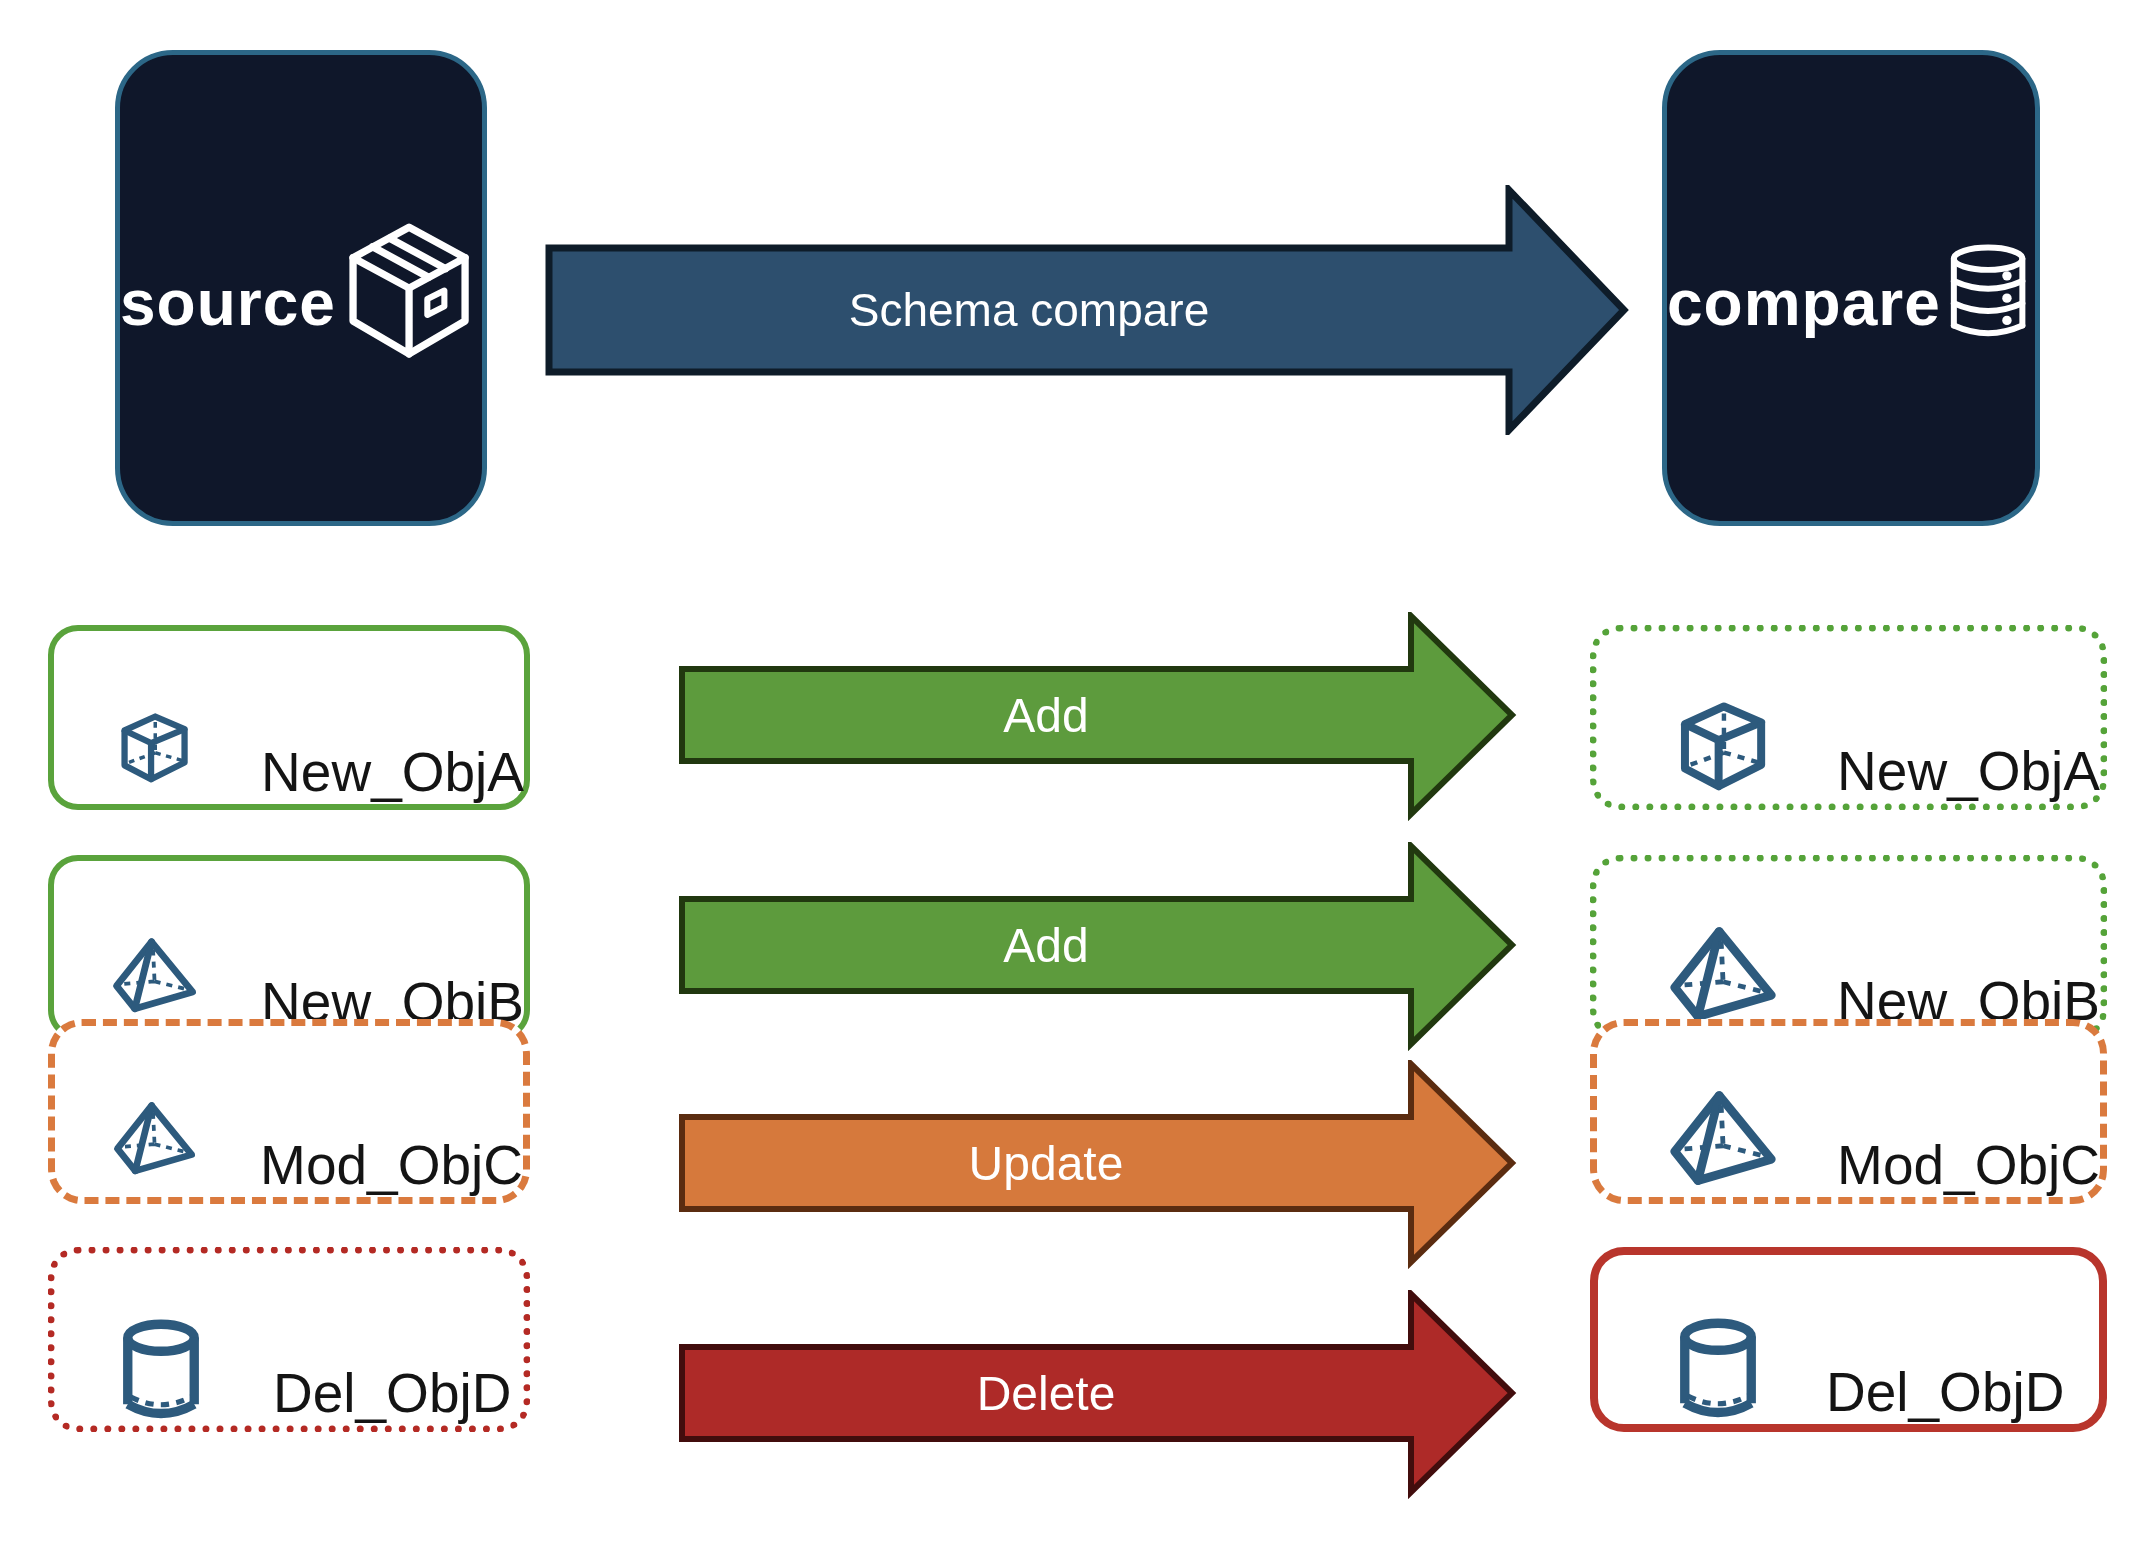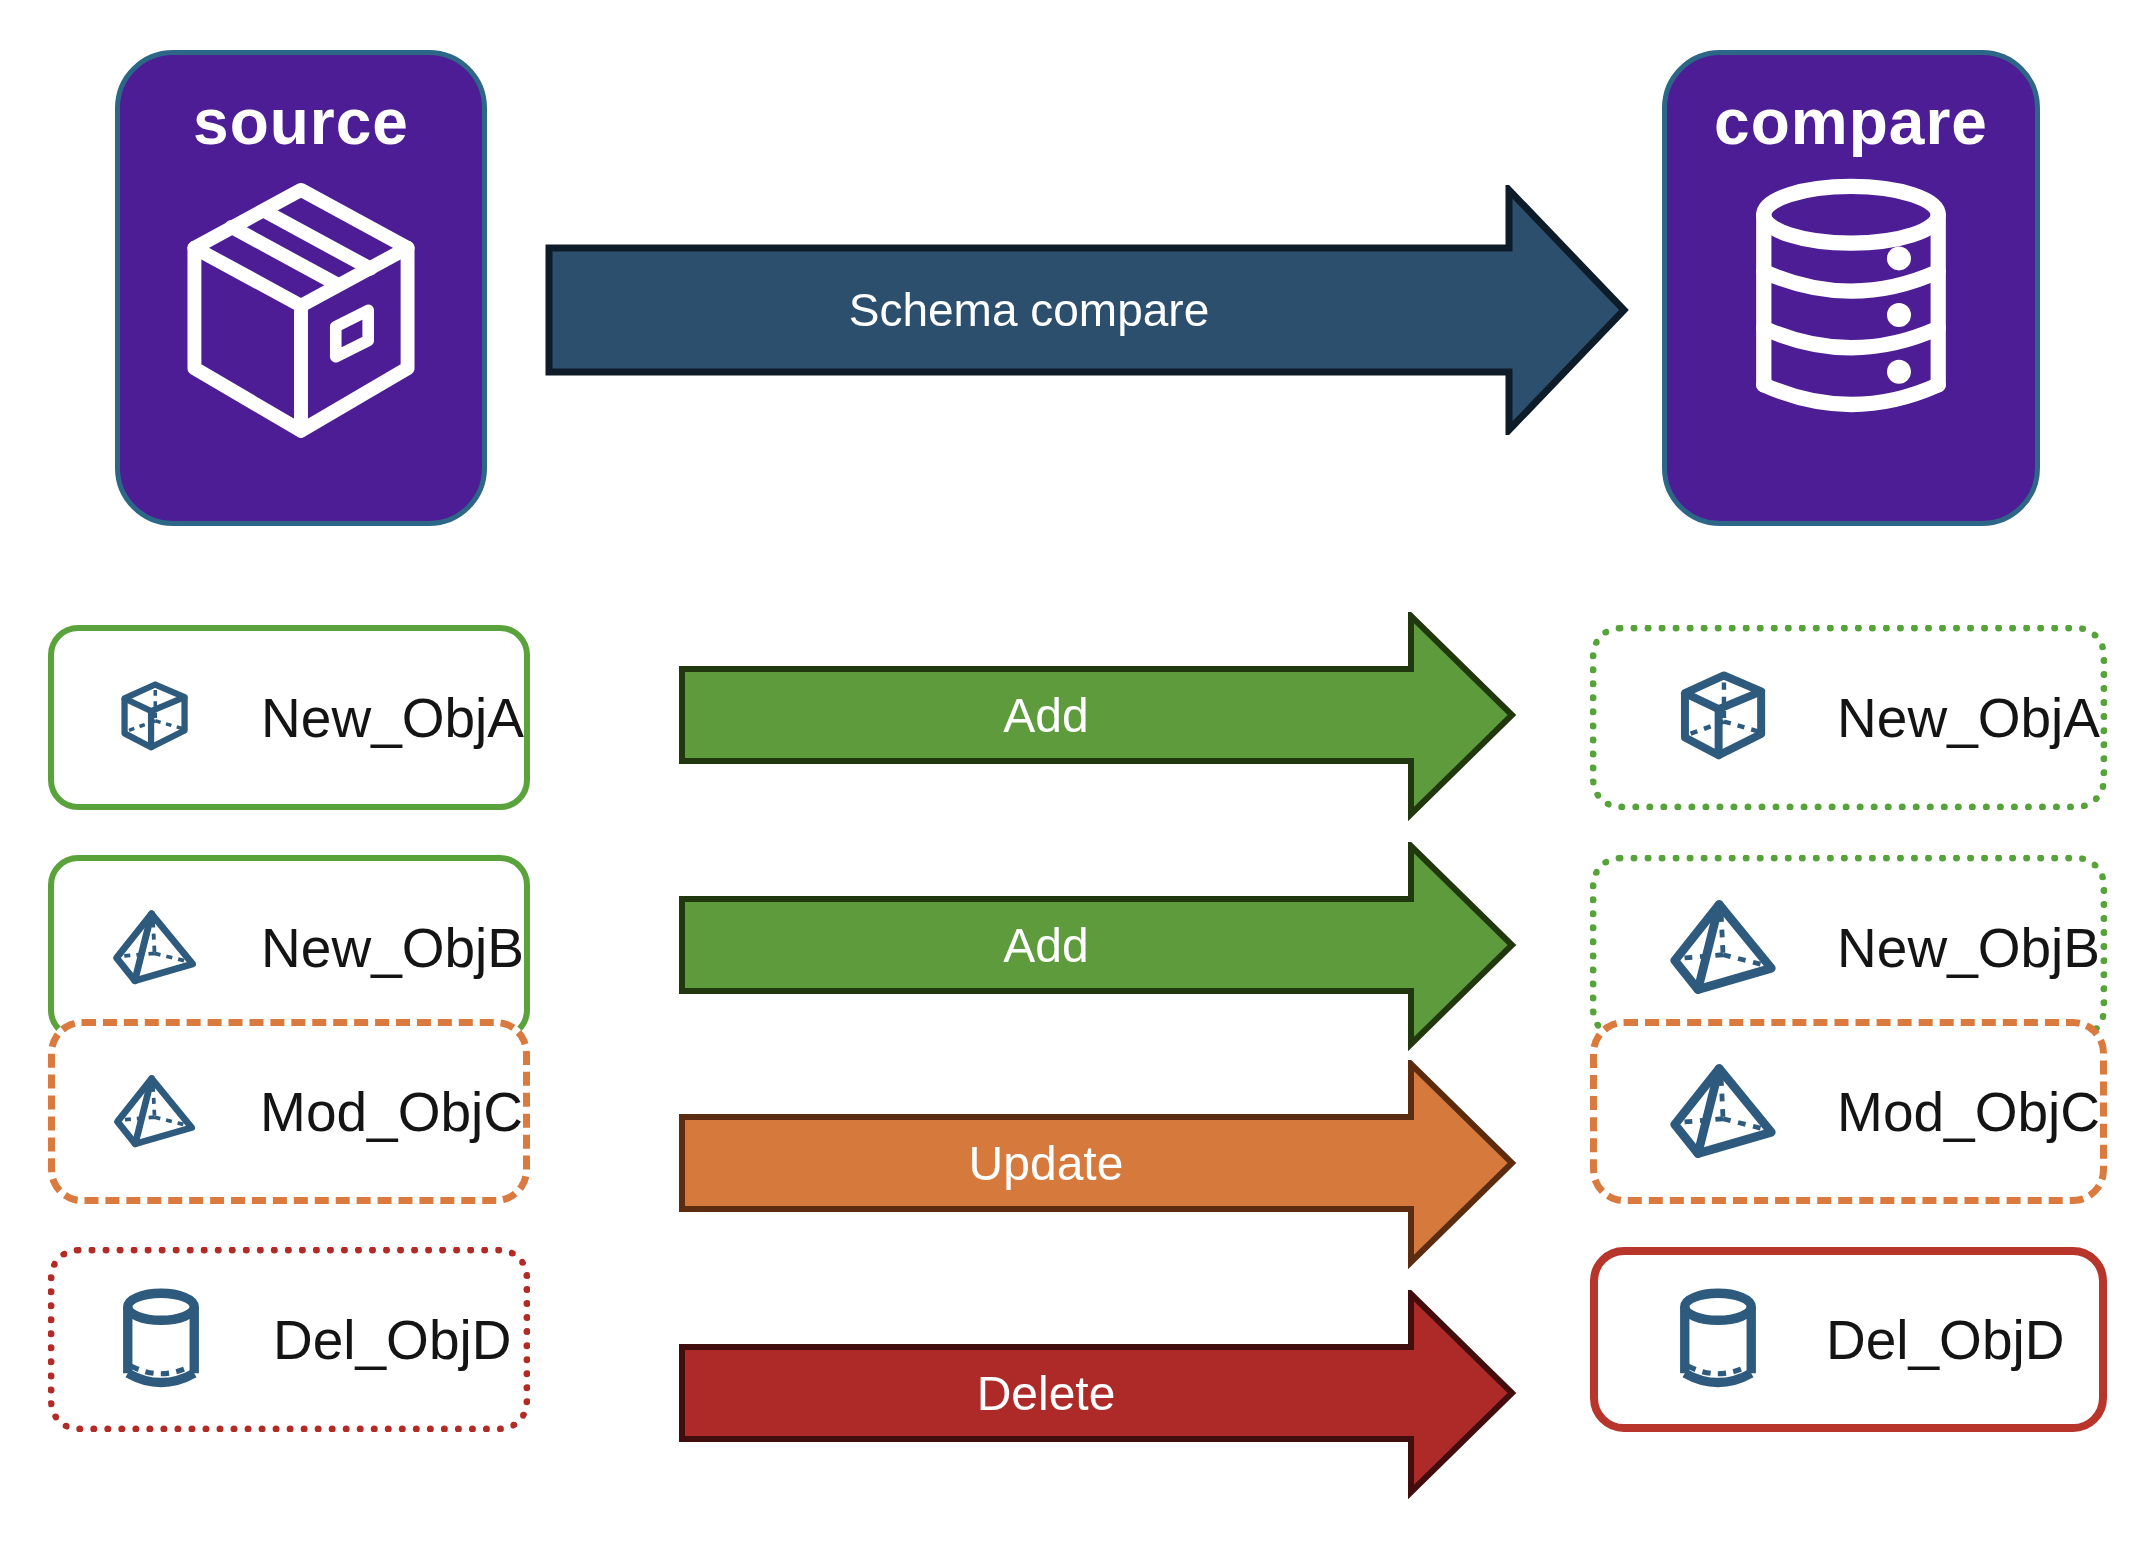--- a/index.html
+++ b/index.html
@@ -1,34 +1,34 @@
 <!DOCTYPE html>
 <html><head>
 <meta charset="utf-8">
 <style>
   html,body{margin:0;padding:0;background:#fff;}
   #canvas{position:relative;width:2150px;height:1550px;background:#ffffff;overflow:hidden;
           font-family:"Liberation Sans",sans-serif;}
 
   
-  .panel{position:absolute;top:50px;width:372px;height:476px;background:#4c1d95;
+  .panel{position:absolute;top:50px;width:372px;height:476px;background:#0f172a;
          border:5px solid #2c6787;border-radius:58px;box-sizing:border-box;
-         display:flex;flex-direction:column;align-items:center;}
+         display:flex;flex-direction:row;align-items:center;}
   #source-panel{left:115px;}
   #target-panel{left:1662px;width:378px;}
   .panel-title{color:#ffffff;font-weight:bold;font-size:64px;margin-top:30px;letter-spacing:1px;}
   .panel-icon{margin-top:10px;}
 
   
   .main-arrow{position:absolute;left:545px;top:185px;width:1090px;height:250px;}
   .main-arrow-label{font-size:46px;fill:#ffffff;}
 
   
   .obj-box{position:absolute;height:185px;background:#ffffff;box-sizing:border-box;
-           display:flex;align-items:center;}
+           display:flex;align-items:flex-end;}
   .obj-left{left:48px;width:482px;padding-left:58px;gap:64px;}
   .obj-right{left:1590px;width:517px;padding-left:72px;gap:60px;}
   .r1{top:625px}.r2{top:855px}.r3{top:1019px}.r4{top:1247px}
   .obj-label{font-size:55px;color:#141414;white-space:nowrap;}
 
   .bd-green-solid {border:6px solid #5aa33c;border-radius:30px;}
   .bd-green-dotted{border:7px dotted #55a339;border-radius:30px;}
   .bd-orange-dashed{border:7px dashed #da7a3e;border-radius:34px;}
   .bd-red-dotted {border:7px dotted #b42a24;border-radius:30px;}
   .bd-red-solid  {border:8px solid #b8352c;border-radius:34px;}

